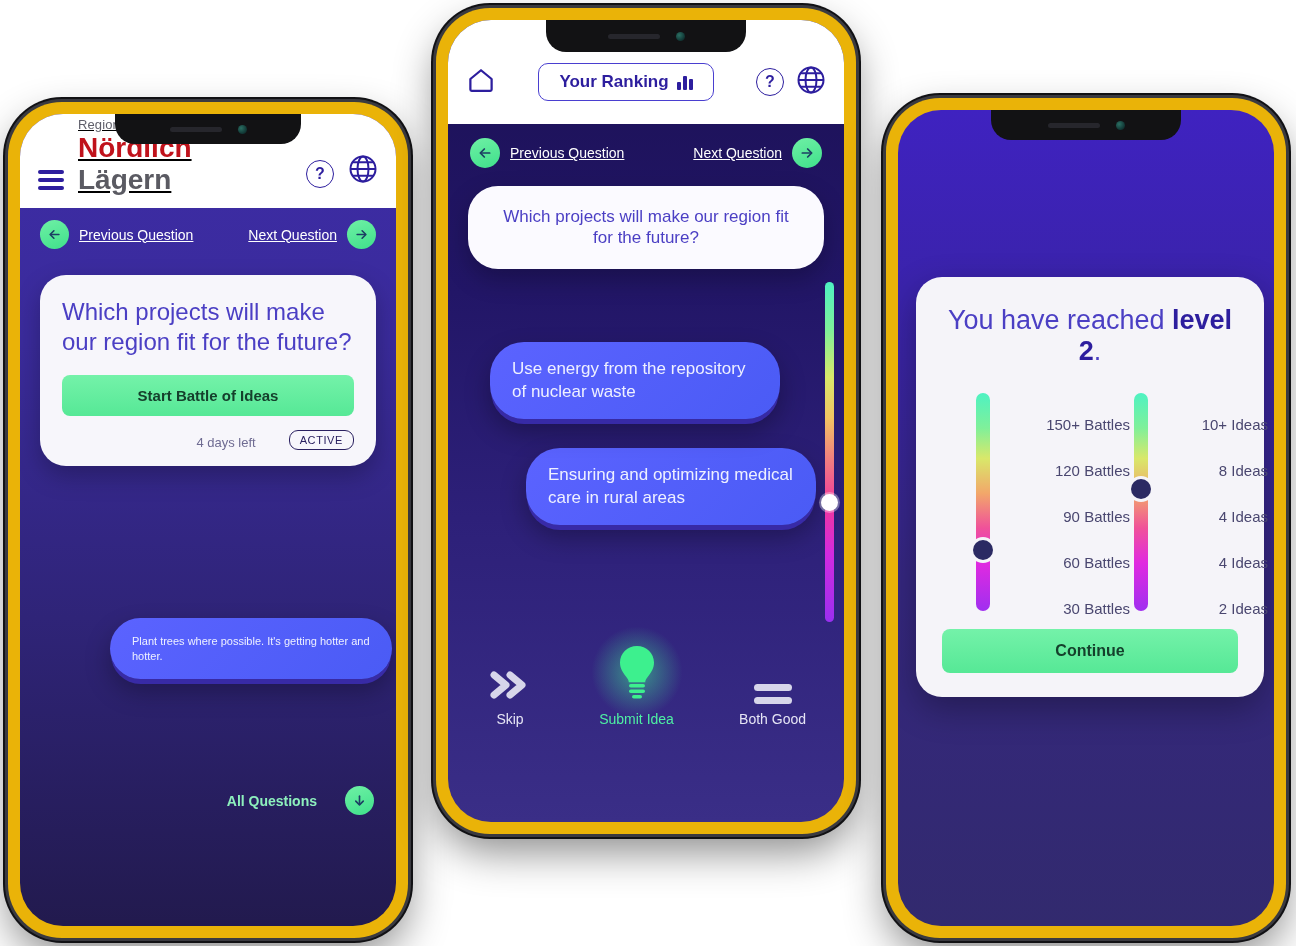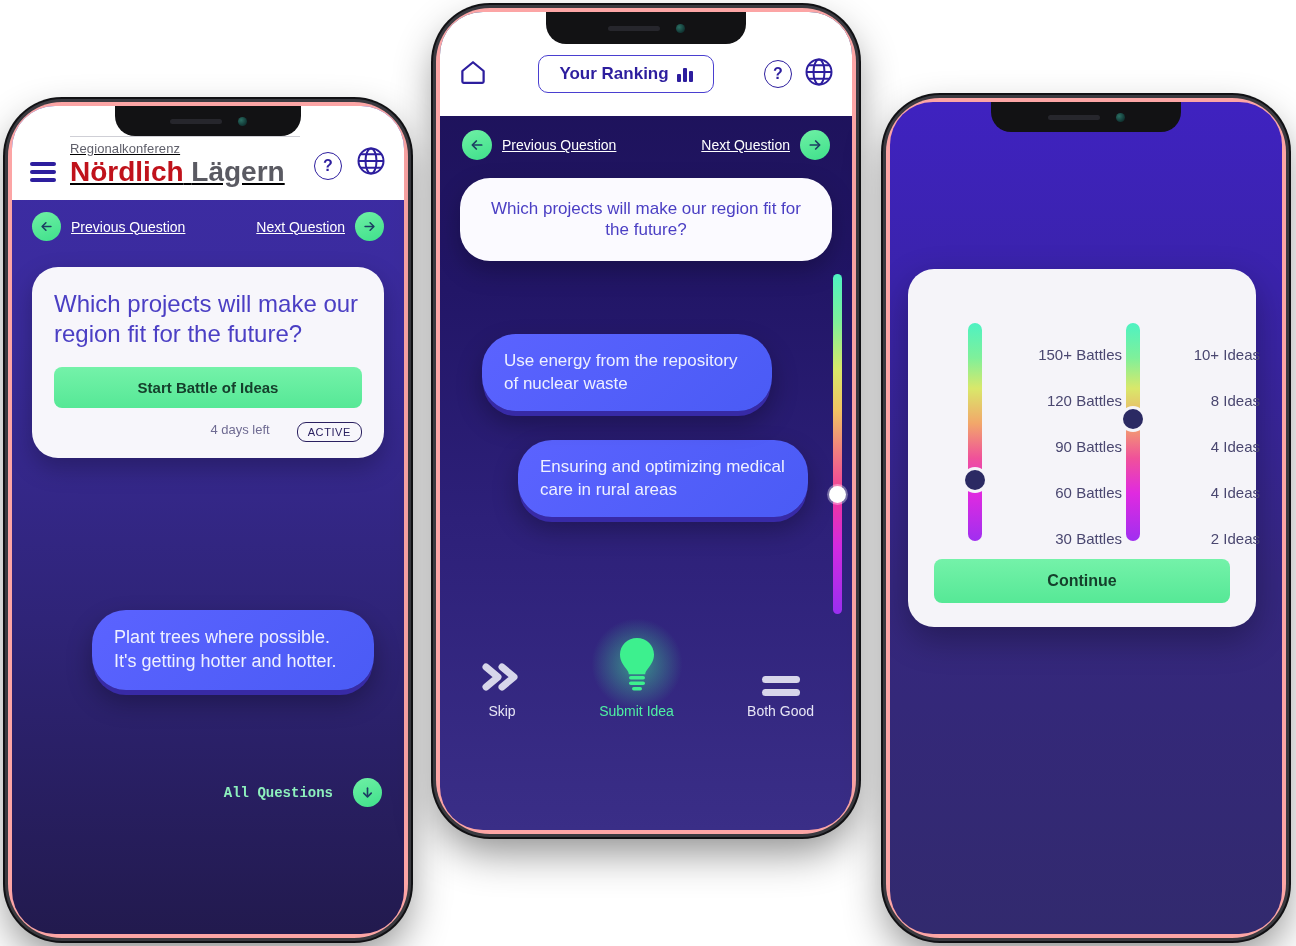--- a/index.html
+++ b/index.html
@@ -8,26 +8,26 @@
     background: #ffffff;
     font-family: "Liberation Sans", sans-serif;
     overflow: hidden;
   }
   .stage { position: relative; width: 1296px; height: 946px; }
 
   
   .phone {
     position: absolute;
     border-radius: 54px;
-    background: #fca5a5;
+    background: #eab308;
     box-shadow:
       0 0 0 3px #3a3a40,
       0 0 0 5px #111114,
       0 18px 42px rgba(0,0,0,.45);
-    padding: 4px;
+    padding: 12px;
   }
   .screen {
     position: relative;
     width: 100%; height: 100%;
     border-radius: 43px;
     overflow: hidden;
     background: #2f1f8f;
   }
   .notch {
     position: absolute;
@@ -90,40 +90,40 @@
   .qcard .q {
     color: #4b3fc4; font-weight: 400; line-height: 1.25;
   }
   .cta {
     display: block; width: 100%;
     background: linear-gradient(180deg, #74f2a9 0%, #56e896 100%);
     color: #15402c; font-weight: 700; text-align: center;
     border-radius: 8px; border: none;
     font-family: "Liberation Sans", sans-serif;
   }
-  .meta { display: flex; align-items: flex-start; justify-content: flex-end; gap: 16px; }
+  .meta { display: flex; align-items: flex-end; justify-content: flex-end; gap: 22px; }
   .meta .days { color: #6f6b92; font-size: 13px; }
   .badge {
     border: 1.5px solid #2a2060; color: #2a2060;
     border-radius: 9px; font-size: 11px; letter-spacing: .6px;
     padding: 3px 10px; font-weight: 400; margin-left: 11px;
   }
 
   .bubble {
     position: relative;
     background: linear-gradient(135deg, #5b63ff 0%, #4a5bf5 100%);
     color: #eef0ff;
     border-radius: 34px;
     line-height: 1.33;
     box-shadow: 0 6px 0 -1px rgba(60,46,180,.85), 0 12px 26px rgba(0,0,0,.3);
   }
 
   .allq {
-    display: flex; align-items: center; justify-content: flex-end; gap: 20px;
-    color: #8df0bd; font-size: 14px; font-weight: 700; font-family: Liberation Mono, monospace;
+    display: flex; align-items: center; justify-content: flex-end; gap: 28px;
+    color: #8df0bd; font-size: 14px; font-weight: 700;
   }
 
   
   .ranking-pill {
     border: 1.6px solid #4a3fd0;
     border-radius: 10px;
     color: #2d1e9e; font-weight: 700; font-size: 17px;
     display: flex; align-items: center; justify-content: center; gap: 8px;
     padding: 8px 20px; background: #fff;
   }
@@ -244,21 +244,21 @@
 
       <div class="qcard" style="margin:12px 20px 0 20px; padding:22px 22px 16px 22px;">
         <div class="q" style="font-size:24px;">Which projects will make our region fit for the future?</div>
         <button class="cta" style="margin-top:18px; padding:12px 0; font-size:15px;">Start Battle of Ideas</button>
         <div class="meta" style="margin-top:14px;">
           <span class="days">4 days left</span>
           <span class="badge">ACTIVE</span>
         </div>
       </div>
 
-      <div class="bubble" style="position:absolute; left:80px; top:504px; width:282px; padding:16px 22px; font-size:18px;">
+      <div class="bubble" style="position:absolute; left:90px; top:504px; width:282px; padding:16px 22px; font-size:11px;">
         <span>Plant trees where possible. It's getting hotter and hotter.</span>
       </div>
 
       <div class="allq" style="position:absolute; left:0; right:0; top:672px; padding-right:22px;">
         <span>All Questions</span>
         <div class="round-btn" style="width:29px;height:29px;">
           <svg width="15" height="15" viewBox="0 0 24 24" fill="none" stroke="#1d3f63" stroke-width="2.6" stroke-linecap="round" stroke-linejoin="round">
             <line x1="12" y1="5" x2="12" y2="18"></line>
               <polyline points="6,13 12,19 18,13"></polyline>
           </svg>
@@ -373,20 +373,23 @@
   </div>
 
   <div class="phone" style="left:886px; top:98px; width:400px; height:840px;">
     <div class="screen" style="background:linear-gradient(180deg,#3f22c0 0%,#3a23ab 22%,#35277f 58%,#322a6e 100%);">
       <div class="notch" style="width:190px;height:30px;">
         <div class="speaker"></div>
         <div class="camera"></div>
       </div>
 
       <div class="level-card" style="left:18px; top:167px; width:348px; padding:28px 26px 24px 26px;">
+        <div class="level-title">
+          <span>You have reached </span><b>level 2</b><span>.</span>
+        </div>
 
         <div class="ladders" style="margin-top:26px; height:218px; position:relative;">
 
           <div class="ladder" style="position:absolute; left:34px; top:0; height:218px;">
             <div class="ladder-bar" style="height:218px;"></div>
             <div class="ladder-thumb" style="top:147px;"></div>
           </div>
           <div class="ticks" style="position:absolute; left:58px; top:0; width:130px; height:218px;">
             <span class="tick" style="top:23px; right:0;">150+ Battles</span>
             <span class="tick" style="top:69px; right:0;">120 Battles</span>

